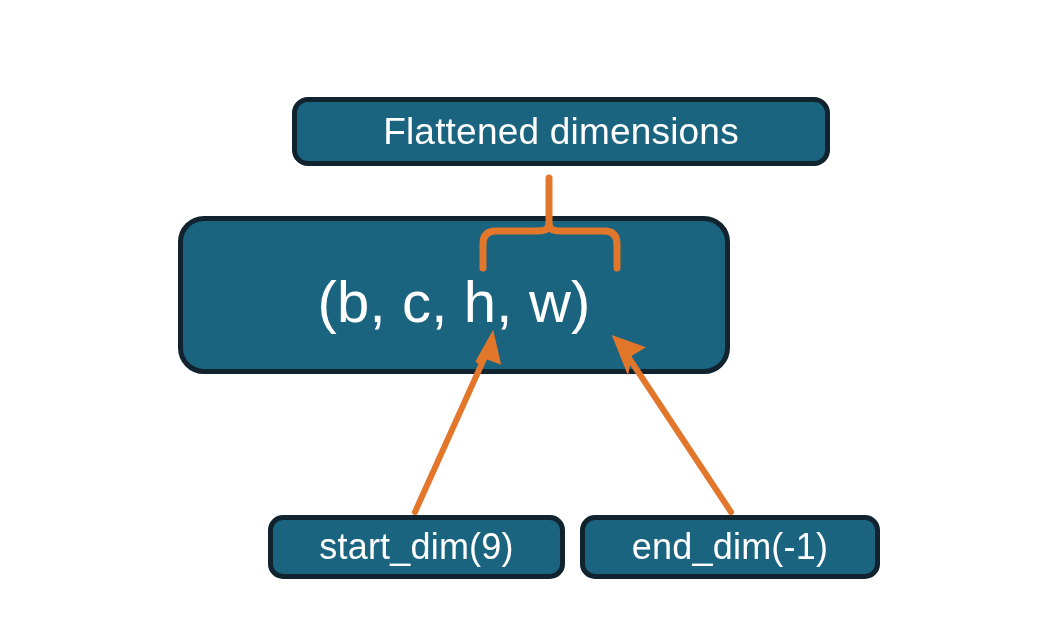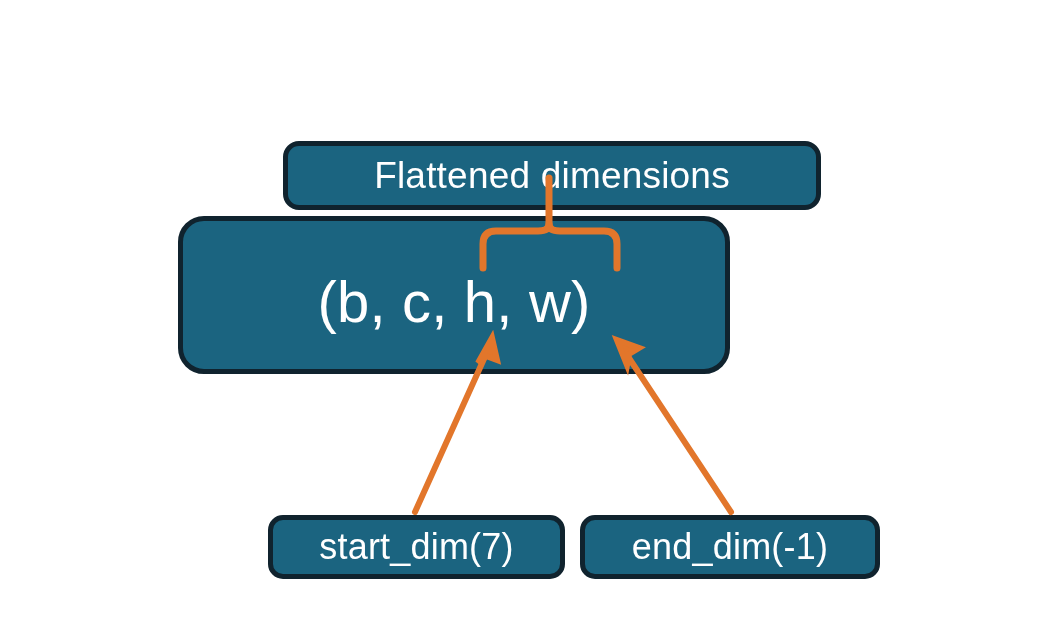--- a/index.html
+++ b/index.html
@@ -28,27 +28,26 @@
     display: flex;
     align-items: center;
     justify-content: center;
     color: #ffffff;
     font-weight: 400;
     letter-spacing: 0.2px;
     white-space: nowrap;
     z-index: 2;
   }
   #node-flattened {
-    left: 283px;
+    left: 292px;
     top: 97px;
     width: 538px;
     height: 69px;
     font-size: 37px;
     border-radius: 16px;
-    margin-top: 44px;
   }
   #node-shape {
     left: 178px;
     top: 216px;
     width: 552px;
     height: 158px;
     font-size: 58px;
     border-radius: 26px;
   }
   #node-start-dim {
@@ -97,21 +96,21 @@
 
   <div class="node" id="node-flattened">
     <span>Flattened dimensions</span>
   </div>
 
   <div class="node" id="node-shape">
     <span id="shape-label">(b, c, h, w)</span>
   </div>
 
   <div class="node" id="node-start-dim">
-    <span>start_dim(7)</span>
+    <span>start_dim(9)</span>
   </div>
 
   <div class="node" id="node-end-dim">
     <span>end_dim(-1)</span>
   </div>
 
   <svg id="overlay-brace" viewBox="0 0 1038 632">
     <g fill="none" stroke="#e2762b" stroke-width="7" stroke-linecap="round" stroke-linejoin="round">
       <path d="M 549 178 L 549 228"></path>
       <path d="M 483 268 L 483 244 Q 483 231 496 231 L 538 231 Q 549 231 549 224

